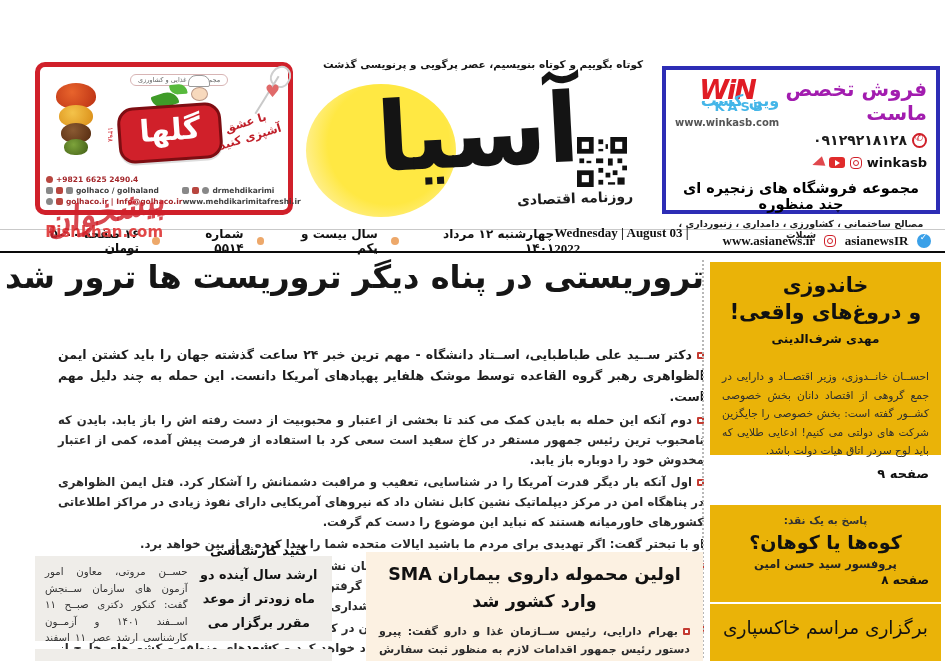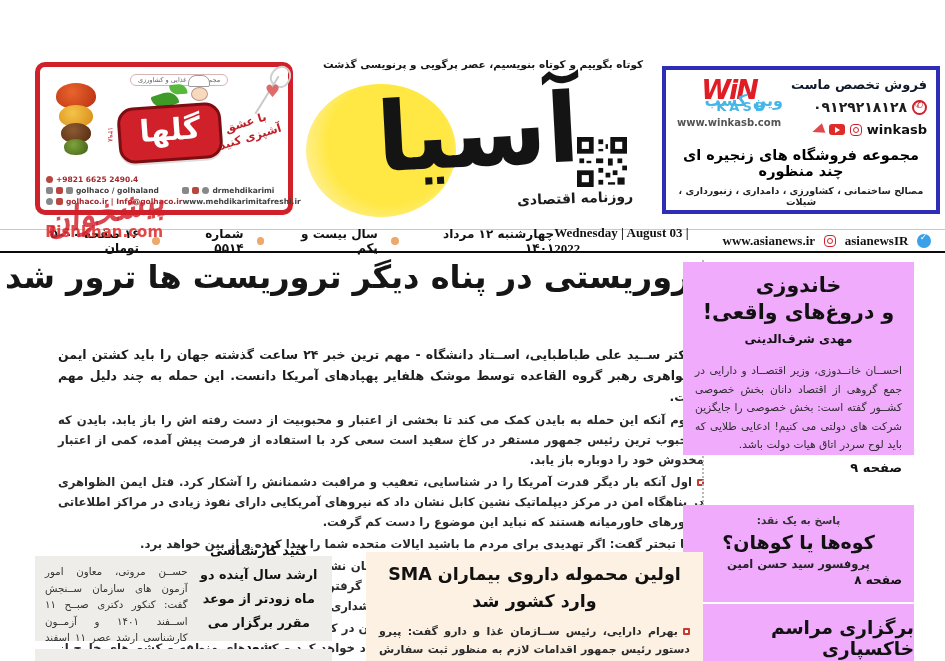--- a/index.html
+++ b/index.html
@@ -57,21 +57,21 @@
     font-size:96px; font-weight:bold; color:#141414; text-align:center; line-height:150px;
     transform:rotate(-3deg); }
   .paper-type { position:absolute; left:505px; top:190px; width:140px; text-align:center;
     font-size:14px; font-weight:bold; color:#1c1c1c; transform:rotate(-2deg); }
   .qr { position:absolute; left:577px; top:137px; width:50px; height:50px; }
   
   .winkasb { position:absolute; left:662px; top:66px; width:278px; height:148px;
     border:4px solid #2d2db5; background:#fff; padding:7px 9px; direction:rtl; }
   .w-top { display:flex; justify-content:space-between; }
   .w-right { text-align:right; }
-  .w-headline { color:#0f172a; font-size:13px; font-weight:bold; }
+  .w-headline { color:#a21caf; font-size:20px; font-weight:bold; }
   .w-phone { display:flex; align-items:center; gap:5px; margin-top:7px; font-size:14px; font-weight:bold; color:#1c1c1c; }
   .wa-ic { width:15px; height:15px; border-radius:50%; border:2px solid #d0202a; position:relative; }
   .wa-ic:after { content:"✆"; position:absolute; left:1px; top:-3px; font-size:10px; color:#d0202a; }
   .w-social { display:flex; align-items:center; gap:5px; margin-top:7px; font-size:13px; font-weight:bold; color:#111; direction:rtl; }
   .tg-ic { width:0; height:0; border-top:5px solid transparent; border-bottom:5px solid transparent; border-right:12px solid #e0484d; transform:rotate(-20deg); }
   .yt-ic { width:16px; height:11px; background:#e02b2b; border-radius:3px; position:relative; }
   .yt-ic:after { content:""; position:absolute; left:6px; top:2.5px; border-top:3px solid transparent; border-bottom:3px solid transparent; border-left:5px solid #fff; }
   .ig-ic { width:12px; height:12px; border:1.7px solid #d0202a; border-radius:4px; position:relative; }
   .ig-ic:after { content:""; position:absolute; left:2.3px; top:2.3px; width:4px; height:4px; border:1.5px solid #d0202a; border-radius:50%; }
   .w-left { text-align:center; direction:ltr; position:relative; width:108px; }
@@ -101,33 +101,33 @@
   .main-art { position:absolute; left:58px; top:258px; width:646px; direction:rtl; }
   .headline { font-size:32px; font-weight:bold; color:#161616; text-align:center;
     letter-spacing:-1px; white-space:nowrap; margin-bottom:12px; }
   .lead { font-size:12.5px; font-weight:bold; color:#1d1d1d; line-height:21px; text-align:justify; margin-bottom:3px;margin-top:48px; }
   .para { font-size:11.7px; font-weight:bold; color:#2b2b2b; line-height:20px; text-align:justify; margin-bottom:2px; }
   .quote { font-size:11.7px; font-weight:bold; color:#2b2b2b; line-height:20px; text-align:right; margin-bottom:2px; }
   .bullet { display:inline-block; width:7px; height:7px; border:2px solid #c43b31;
     border-radius:1px; background:#fff; margin-left:5px; }
   
   .side-divider { position:absolute; left:702px; top:260px; height:398px; border-left:2px dotted #b8b8b8; }
-  .sbox { position:absolute; left:683px; width:231px; background:#f0abfc; direction:rtl; }
+  .sbox { position:absolute; left:710px; width:231px; background:#eab308; direction:rtl; }
   .sbox1 { top:262px; height:193px; padding:10px 12px 8px; }
   .s-title { font-size:20.5px; font-weight:bold; color:#111; text-align:center; line-height:27px; }
   .s-author { font-size:12px; font-weight:bold; color:#111; text-align:center; margin-top:6px; }
-  .s-body { font-size:10.7px; color:#2e2e2e; text-align:justify; line-height:18.5px; margin-top:16px; }
+  .s-body { font-size:10.7px; color:#2e2e2e; text-align:justify; line-height:18.5px; margin-top:22px; }
   .s-page { font-size:13px; font-weight:bold; color:#111; margin-top:5px; }
   .sbox2 { top:505px; height:97px; padding:9px 12px 6px; }
   .s-kicker { font-size:10.5px; font-weight:bold; color:#333; text-align:center; }
   .s-title2 { font-size:19px; font-weight:bold; color:#111; text-align:center; margin-top:5px; }
   .s-author2 { font-size:11.5px; font-weight:bold; color:#222; text-align:center; margin-top:4px; }
   .s-page2 { font-size:12px; font-weight:bold; color:#111; margin-top:2px; }
   .sbox3 { top:604px; height:57px; padding-top:13px; }
-  .s-title3 { font-size:18.5px; font-weight:bold; color:#111; }
+  .s-title3 { font-size:18.5px; font-weight:normal; color:#111; text-align:center; }
   
   .exam { position:absolute; left:35px; top:556px; width:297px; height:85px;
     background:#efede9; display:flex; direction:rtl; padding:8px 10px; gap:8px; }
   .exam-title { width:47%; font-size:12.8px; font-weight:bold; color:#111;
     text-align:center; line-height:24px; align-self:center; }
   .exam-body { width:53%; font-size:10.2px; color:#333; text-align:justify; line-height:16.5px; }
   .exam2 { position:absolute; left:35px; top:649px; width:297px; height:12px; background:#efede9; }
   .sma { position:absolute; left:366px; top:552px; width:337px; height:109px;
     background:#fcf1e2; padding:9px 13px; direction:rtl; }
   .sma-title { font-size:17.5px; font-weight:bold; color:#111; text-align:center; line-height:27px; }

